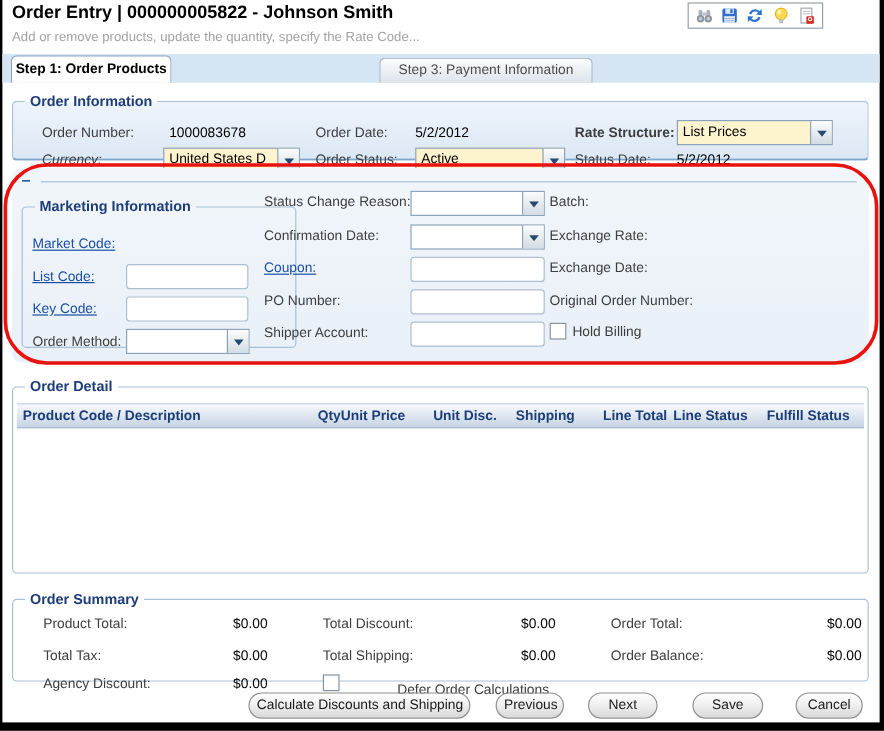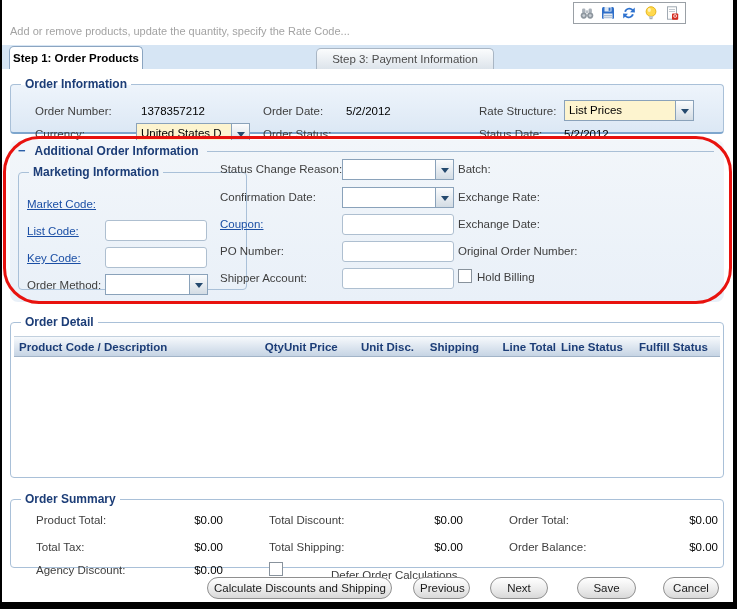--- a/index.html
+++ b/index.html
@@ -85,20 +85,21 @@
   #btn-next{left:488px;width:58px;}
   #btn-save{left:575px;width:59px;}
   #btn-cancel{left:661px;width:56px;}
 </style>
 </head>
 <body>
 
 <div id="frame">
   <div id="window">
 
+    <div class="page-title">Order Entry | 000000005822 - Johnson Smith</div>
     <div class="page-subtitle">Add or remove products, update the quantity, specify the Rate Code...</div>
 
     <div class="toolbar">
       <span class="tbicon">
         <svg viewBox="0 0 16 16">
             <rect x="3.1" y="3.4" width="3.3" height="5" rx="1.3" fill="#aab2ba"></rect>
             <rect x="9.6" y="3.4" width="3.3" height="5" rx="1.3" fill="#aab2ba"></rect>
             <rect x="6.7" y="5.4" width="2.6" height="2.6" fill="#b8bfc6"></rect>
             <circle cx="4.8" cy="10.6" r="3.1" fill="#8d969e"></circle>
             <circle cx="11.2" cy="10.6" r="3.1" fill="#8d969e"></circle>
@@ -143,42 +144,45 @@
     </div>
 
     <div class="tabbar">
       <div class="tab tab1 active">Step 1: Order Products</div>
       <div class="tab tab3">Step 3: Payment Information</div>
     </div>
 
     <fieldset id="order-info">
       <legend>Order Information</legend>
       <span class="lbl" style="left:24px;top:13px;">Order Number:</span>
-      <span class="val" style="left:130px;top:13px;">1378357212</span>
+      <span class="val" style="left:130px;top:13px;">1000083678</span>
       <span class="lbl" style="left:252px;top:13px;">Order Date:</span>
       <span class="val" style="left:335px;top:13px;">5/2/2012</span>
-      <span class="lbl" style="left:468px;top:13px;">Rate Structure:</span>
+      <span class="lbl" style="left:468px;top:13px;font-weight:bold;">Rate Structure:</span>
       <div class="combo yellow" style="left:553px;top:9px;width:130px;">
         <span class="ctext">List Prices</span>
         <span class="carrow"></span>
       </div>
-      <span class="lbl" style="left:24px;top:36px;">Currency:</span>
+      <span class="lbl" style="left:24px;top:36px;font-style:italic;">Currency:</span>
       <div class="combo yellow" style="left:125px;top:32px;width:114px;">
         <span class="ctext">United States D</span>
         <span class="carrow"></span>
       </div>
       <span class="lbl" style="left:252px;top:36px;">Order Status:</span>
+      <div class="combo yellow" style="left:335px;top:32px;width:125px;">
+        <span class="ctext">Active</span>
+        <span class="carrow"></span>
+      </div>
       <span class="lbl" style="left:468px;top:36px;">Status Date:</span>
       <span class="val" style="left:553px;top:36px;">5/2/2012</span>
     </fieldset>
 
     <div id="additional">
       <div class="add-header">
         <span class="collapse">−</span>
-        <span class="add-title">Additional Order Information</span>
         <span class="add-rule"></span>
       </div>
 
       <fieldset id="marketing">
         <legend>Marketing Information</legend>
         <span class="link" style="left:8px;top:18px;">Market Code:</span>
         <span class="link" style="left:8px;top:45px;">List Code:</span>
         <input class="inp" style="left: 86px; top: 41px; width: 102px;" value="">
         <span class="link" style="left:8px;top:72px;">Key Code:</span>
         <input class="inp" style="left: 86px; top: 68px; width: 102px;" value="">

